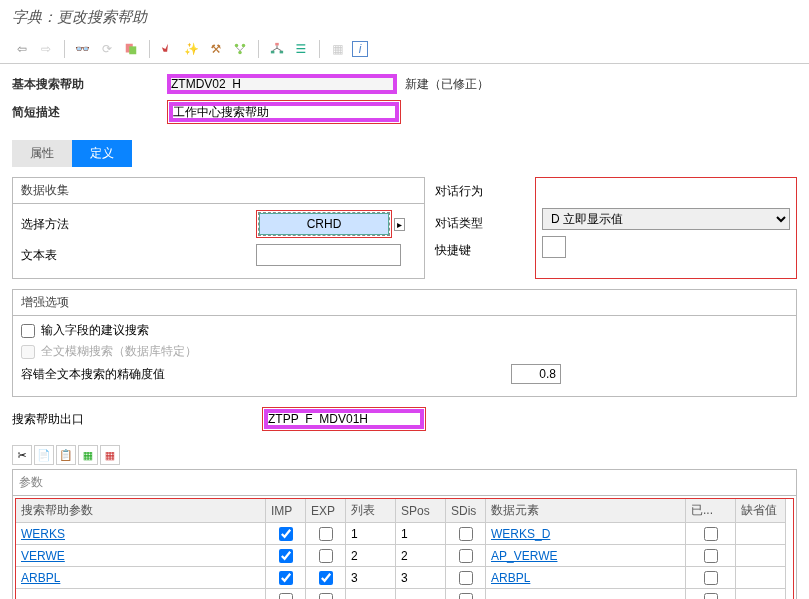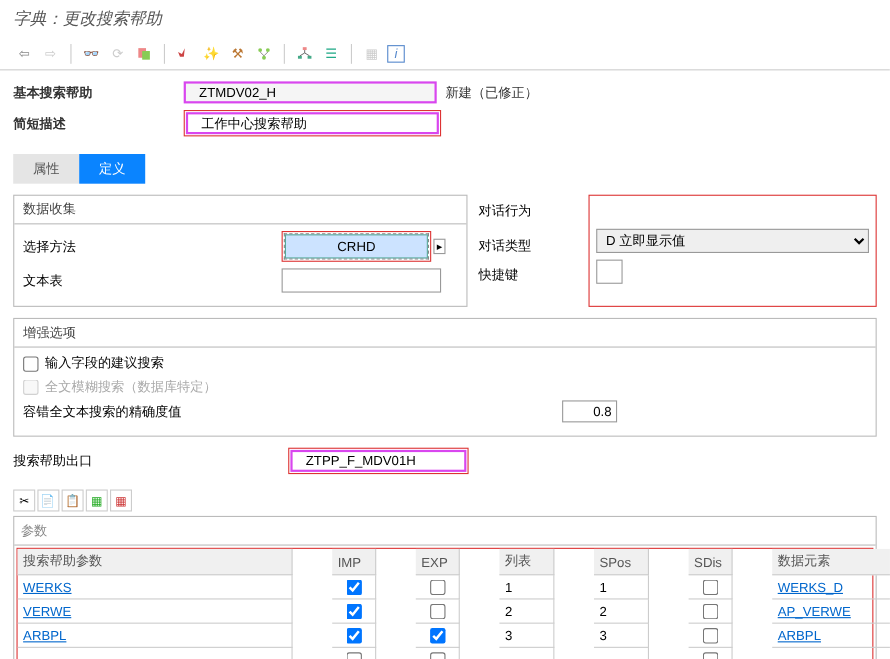--- a/index.html
+++ b/index.html
@@ -4,40 +4,40 @@
 <style>
 * { margin: 0; padding: 0; box-sizing: border-box; font-family: Arial, "Microsoft YaHei", sans-serif; font-size: 12px; }
 body { background: #fff; width: 809px; }
 .title-bar { padding: 8px 12px; font-style: italic; font-size: 15px; color: #555; }
 .toolbar { display: flex; align-items: center; padding: 4px 12px; border-bottom: 1px solid #ccc; gap: 4px; }
 .tb-btn { width: 20px; height: 20px; display: flex; align-items: center; justify-content: center; cursor: pointer; color: #888; }
 .tb-sep { width: 1px; height: 18px; background: #ccc; margin: 0 4px; }
 .form-area { padding: 10px 12px 4px; }
 .form-row { display: flex; align-items: center; margin-bottom: 6px; }
 .form-label { width: 155px; color: #333; font-weight: bold; }
-.form-input { height: 20px; border: 2px solid #d946ef; padding: 0 12px; background: #fff; }
+.form-input { height: 20px; border: 4px solid #d946ef; padding: 0 0; background: #fff; }
 .status-text { margin-left: 8px; color: #333; }
 .red-box { border: 1px solid #d33; }
 .tabs { display: flex; padding: 0 12px; margin-top: 6px; }
 .tab { padding: 5px 18px; background: #e5e5e5; color: #555; cursor: pointer; }
 .tab.active { background: #0a84ff; color: #fff; }
 .panel { margin: 10px 12px; border: 1px solid #bbb; }
 .panel-header { padding: 4px 8px; color: #444; border-bottom: 1px solid #bbb; }
 .panel-body { padding: 6px 8px; }
 .field-row { display: flex; align-items: center; margin-bottom: 6px; }
 .input-small { height: 22px; border: 1px solid #999; padding: 0 4px; }
 .sel-highlight { background: #cce3ff; border: 1px solid #5a9; outline: 1px dashed #888; text-align: center; }
 .checkbox-row { display: flex; align-items: center; gap: 6px; margin-bottom: 4px; }
 .disabled-text { color: #aaa; }
 .mini-input { width: 50px; height: 20px; border: 1px solid #999; text-align: right; padding-right: 4px; }
 .table-toolbar { display: flex; gap: 2px; padding: 4px 12px; }
 .tt-btn { width: 20px; height: 20px; border: 1px solid #ccc; display: flex; align-items: center; justify-content: center; cursor: pointer; font-size: 11px; }
 .data-table { border: 1px solid #bbb; margin: 0 12px; }
 .dt-header { padding: 4px 6px; color: #888; border-bottom: 1px solid #bbb; }
-.dt-grid { display: grid; grid-template-columns: 250px 40px 40px 50px 50px 40px 200px 50px 50px; gap: 36px; }
+.dt-grid { display: grid; grid-template-columns: 250px 40px 40px 50px 50px 40px 200px 50px 50px; }
 .dt-cell { border-right: 1px solid #ccc; border-bottom: 1px solid #ccc; padding: 3px 5px; min-height: 22px; display: flex; align-items: center; }
 .dt-head { background: #f0f0f0; color: #555; font-weight: normal; }
 .dt-link { color: #06c; text-decoration: underline; }
 .chk { width: 14px; height: 14px; }
 .selwrap { position: relative; }
 .svg-icon { width: 14px; height: 14px; }
 </style>
 </head>
 <body>
 

